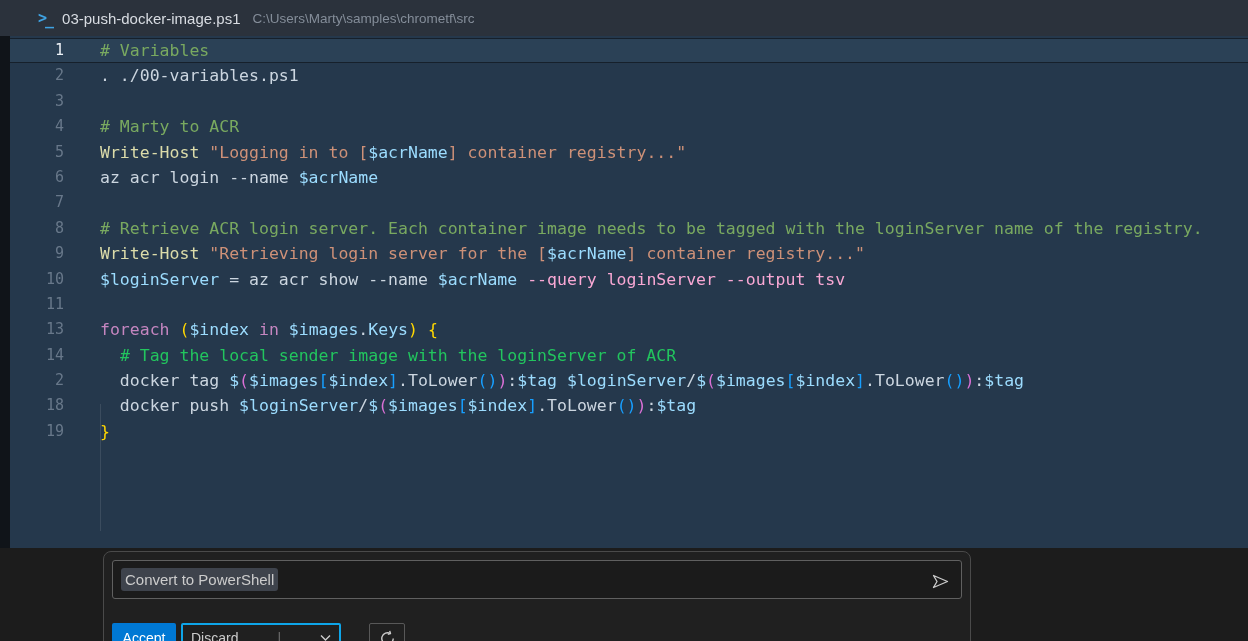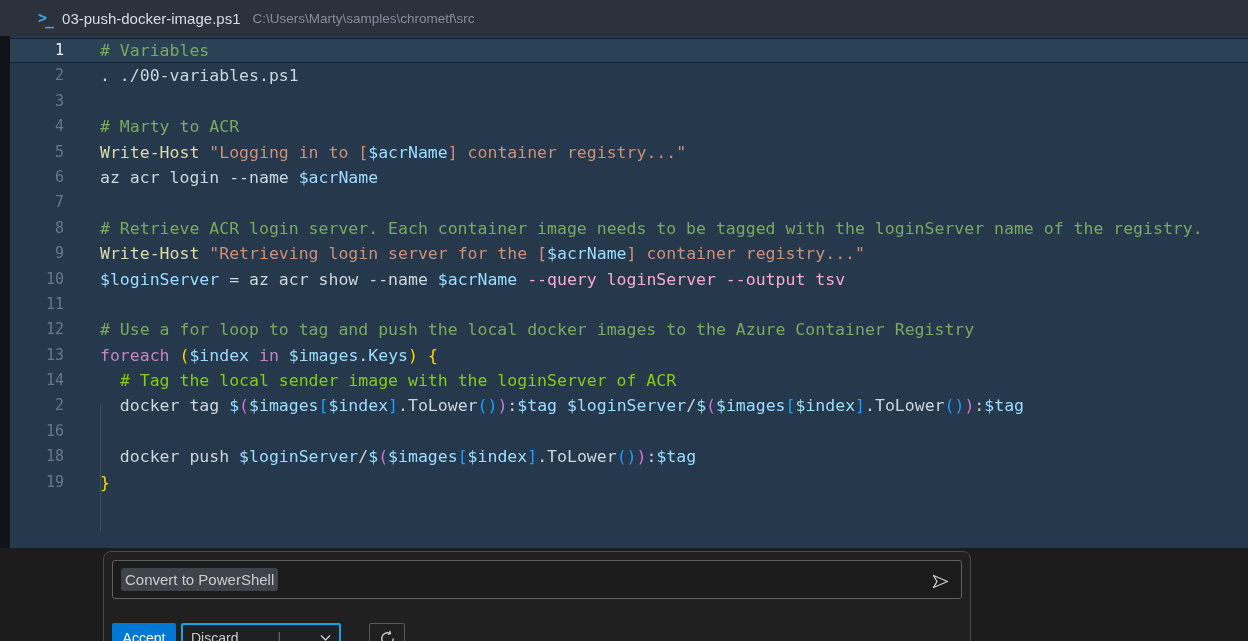--- a/index.html
+++ b/index.html
@@ -116,38 +116,30 @@
         </div>
         <div class="code-row">
           <span class="gutter">10</span>
           <span class="code-text"><span style="color: rgb(156, 220, 254);">$loginServer</span><span style="color: rgb(204, 214, 224);"> = az acr show --name </span><span style="color: rgb(156, 220, 254);">$acrName</span><span style="color: #f9a8d4;"> --query loginServer --output tsv</span></span>
         </div>
         <div class="code-row">
           <span class="gutter">11</span>
           <span class="code-text"></span>
         </div>
         <div class="code-row">
-          <span class="gutter">12</span>
-          <span class="code-text"><span style="color: rgb(121, 169, 96);"># Use a for loop to tag and push the local docker images to the Azure Container Registry</span></span>
-        </div>
-        <div class="code-row">
           <span class="gutter">13</span>
           <span class="code-text"><span style="color: rgb(197, 134, 192);">foreach</span><span style="color: rgb(204, 214, 224);"> </span><span style="color: rgb(255, 215, 0);">(</span><span style="color: rgb(156, 220, 254);">$index</span><span style="color: rgb(204, 214, 224);"> </span><span style="color: rgb(197, 134, 192);">in</span><span style="color: rgb(204, 214, 224);"> </span><span style="color: rgb(156, 220, 254);">$images</span><span style="color: rgb(204, 214, 224);">.</span><span style="color: rgb(156, 220, 254);">Keys</span><span style="color: rgb(255, 215, 0);">)</span><span style="color: rgb(204, 214, 224);"> </span><span style="color: rgb(255, 215, 0);">{</span></span>
         </div>
         <div class="code-row">
           <span class="gutter">14</span>
-          <span class="code-text"><span style="color: rgb(204, 214, 224);">  </span><span style="color: #84cc16;"># Tag the local sender image with the loginServer of ACR</span></span>
+          <span class="code-text"><span style="color: rgb(204, 214, 224);">  </span><span style="color: #22c55e;"># Tag the local sender image with the loginServer of ACR</span></span>
         </div>
         <div class="code-row">
           <span class="gutter">2</span>
           <span class="code-text"><span style="color: rgb(204, 214, 224);">  docker tag </span><span style="color: rgb(156, 220, 254);">$</span><span style="color: rgb(218, 112, 214);">(</span><span style="color: rgb(156, 220, 254);">$images</span><span style="color: rgb(23, 159, 255);">[</span><span style="color: rgb(156, 220, 254);">$index</span><span style="color: rgb(23, 159, 255);">]</span><span style="color: rgb(204, 214, 224);">.ToLower</span><span style="color: rgb(23, 159, 255);">(</span><span style="color: rgb(23, 159, 255);">)</span><span style="color: rgb(218, 112, 214);">)</span><span style="color: rgb(204, 214, 224);">:</span><span style="color: rgb(156, 220, 254);">$tag</span><span style="color: rgb(204, 214, 224);"> </span><span style="color: rgb(156, 220, 254);">$loginServer</span><span style="color: rgb(204, 214, 224);">/</span><span style="color: rgb(156, 220, 254);">$</span><span style="color: rgb(218, 112, 214);">(</span><span style="color: rgb(156, 220, 254);">$images</span><span style="color: rgb(23, 159, 255);">[</span><span style="color: rgb(156, 220, 254);">$index</span><span style="color: rgb(23, 159, 255);">]</span><span style="color: rgb(204, 214, 224);">.ToLower</span><span style="color: rgb(23, 159, 255);">(</span><span style="color: rgb(23, 159, 255);">)</span><span style="color: rgb(218, 112, 214);">)</span><span style="color: rgb(204, 214, 224);">:</span><span style="color: rgb(156, 220, 254);">$tag</span></span>
-        </div>
-        <div class="code-row">
-          <span class="gutter">16</span>
-          <span class="code-text"></span>
         </div>
         <div class="code-row">
           <span class="gutter">18</span>
           <span class="code-text"><span style="color: rgb(204, 214, 224);">  docker push </span><span style="color: rgb(156, 220, 254);">$loginServer</span><span style="color: rgb(204, 214, 224);">/</span><span style="color: rgb(156, 220, 254);">$</span><span style="color: rgb(218, 112, 214);">(</span><span style="color: rgb(156, 220, 254);">$images</span><span style="color: rgb(23, 159, 255);">[</span><span style="color: rgb(156, 220, 254);">$index</span><span style="color: rgb(23, 159, 255);">]</span><span style="color: rgb(204, 214, 224);">.ToLower</span><span style="color: rgb(23, 159, 255);">(</span><span style="color: rgb(23, 159, 255);">)</span><span style="color: rgb(218, 112, 214);">)</span><span style="color: rgb(204, 214, 224);">:</span><span style="color: rgb(156, 220, 254);">$tag</span></span>
         </div>
         <div class="code-row">
           <span class="gutter">19</span>
           <span class="code-text"><span style="color: rgb(255, 215, 0);">}</span></span>
         </div>
       </div>

